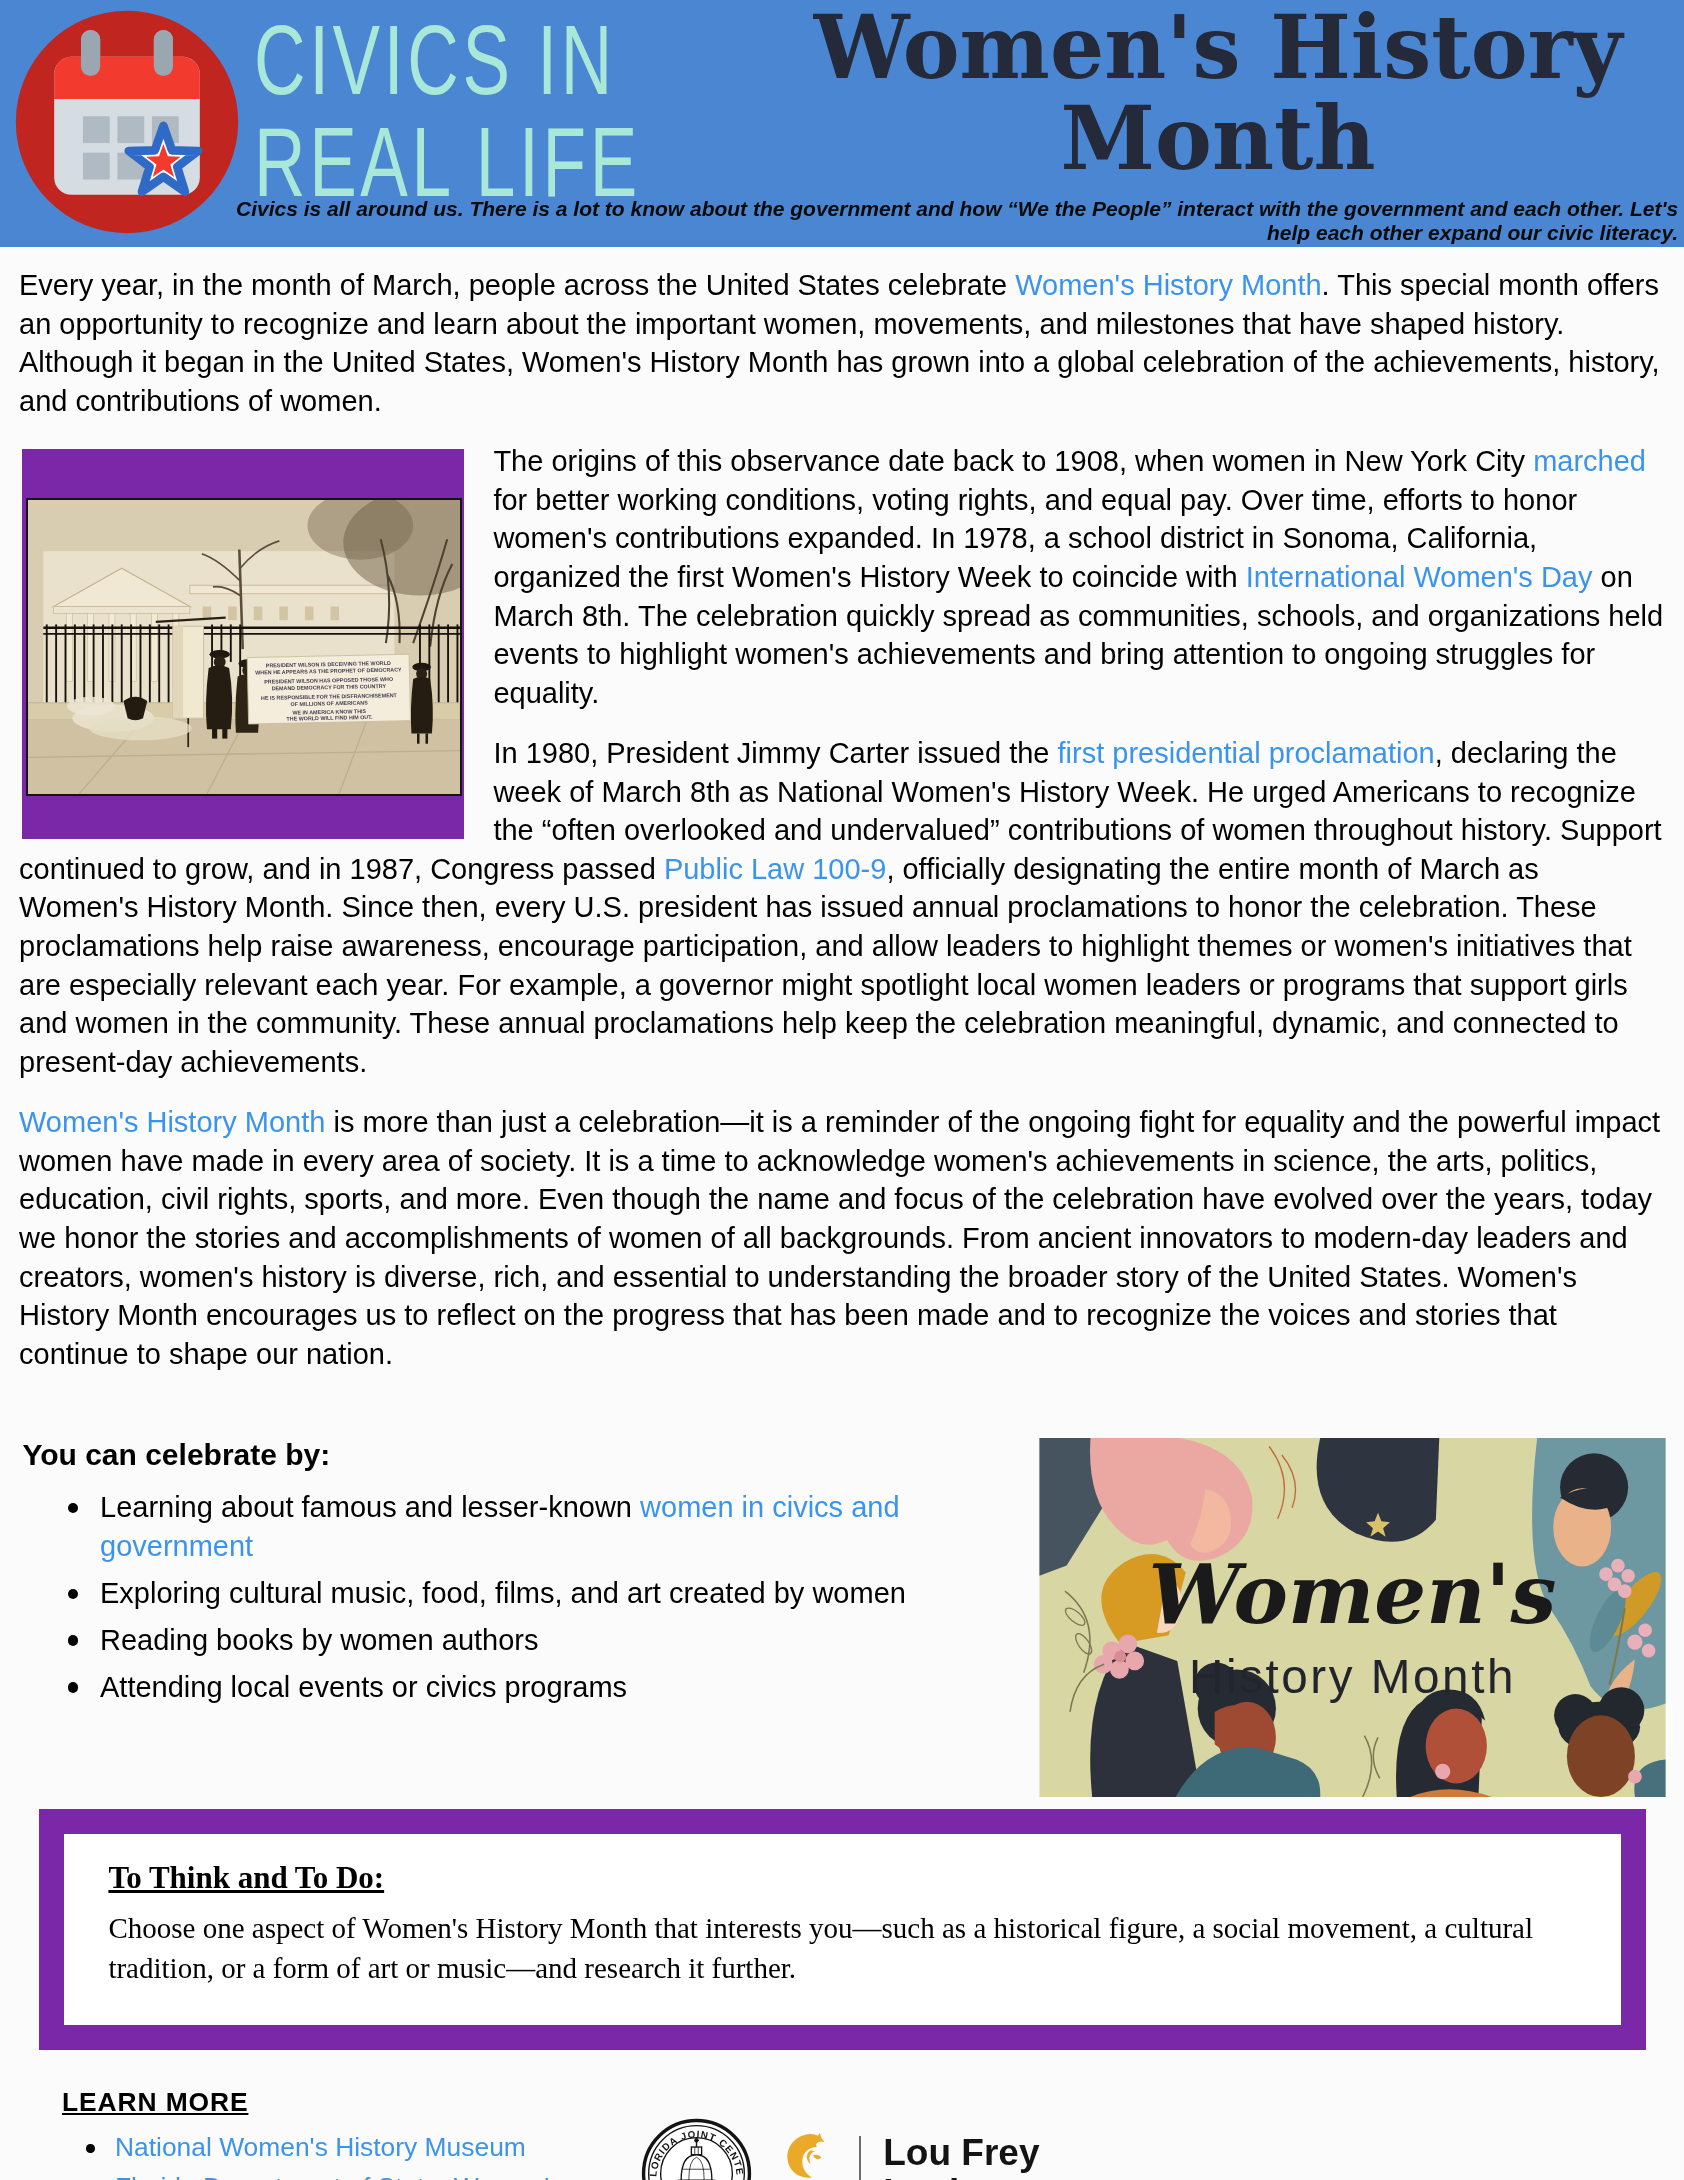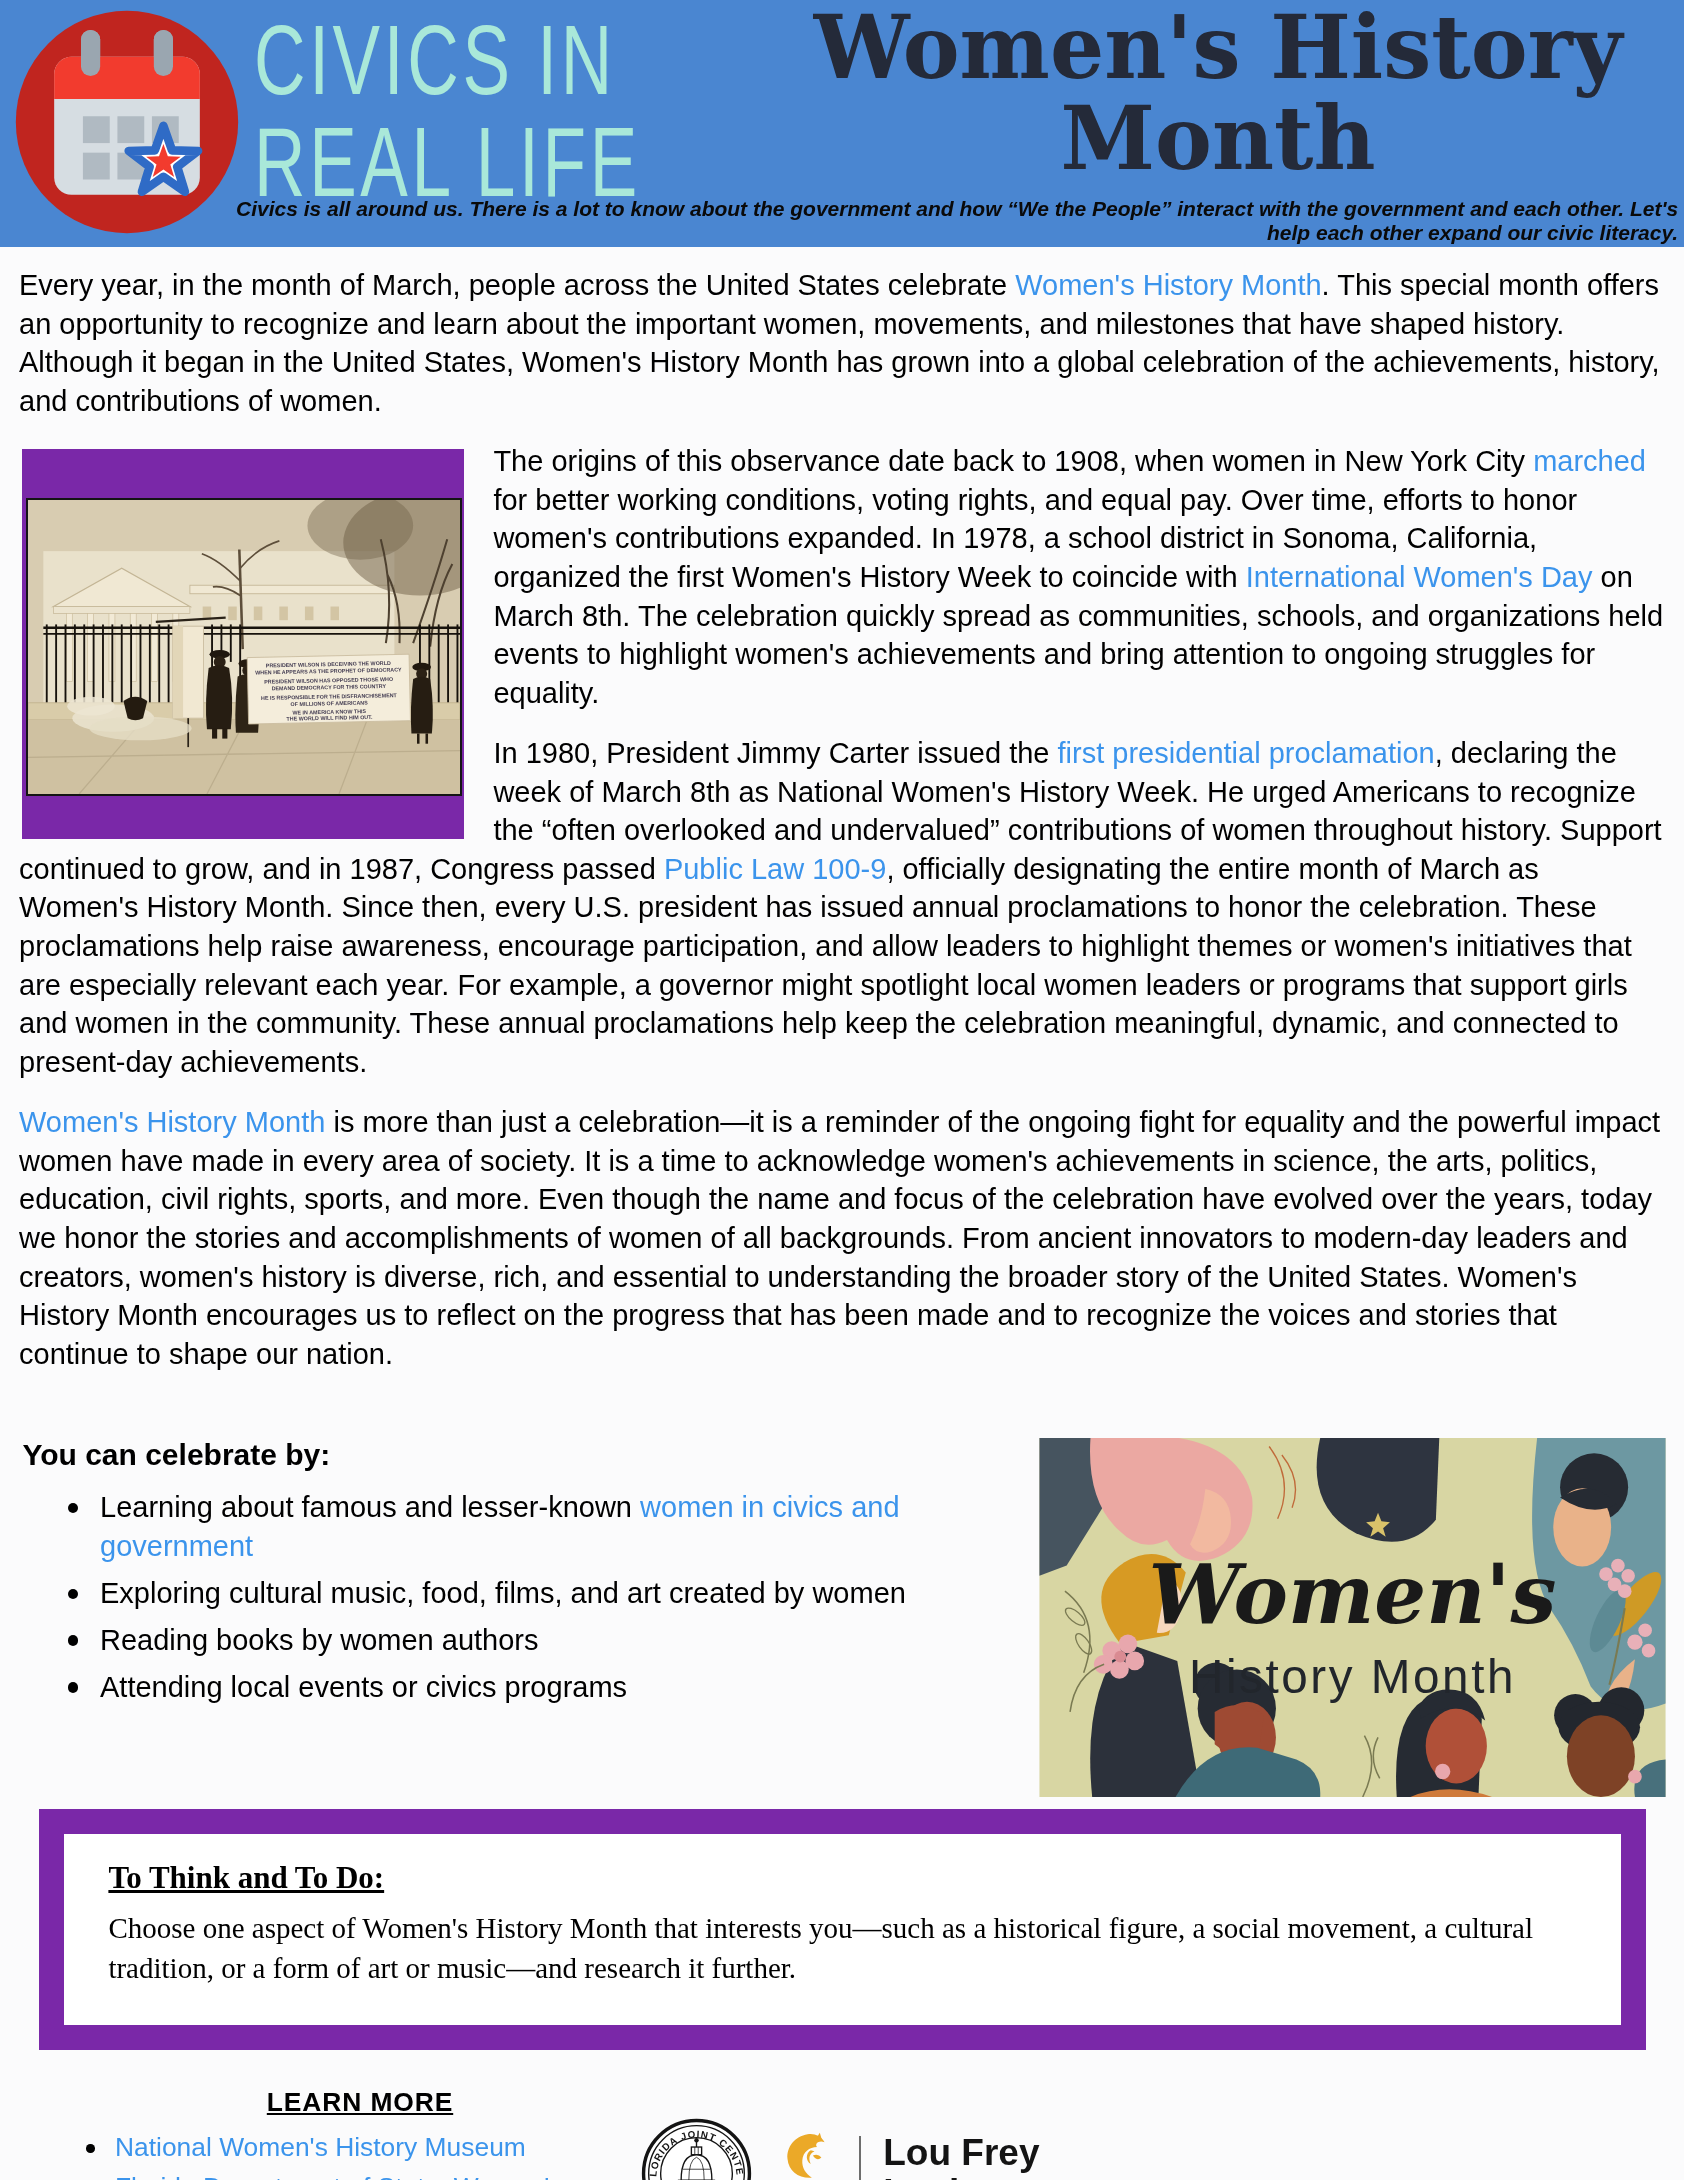--- a/index.html
+++ b/index.html
@@ -58,21 +58,21 @@
   .think-box{
     clear:both;margin:49px 20.4px 0 20.4px;background:#fff;
     border:25px solid #7a28a8;padding:25.6px 44px 37px 44px;font-family:Liberation Serif, serif;
   }
   .think-box h3{font-size:31px;font-weight:700;text-decoration:underline;margin:0 0 12px 0;}
   .think-box p{font-size:29px;line-height:1.38;margin:0;}
 
   
   footer{position:relative;margin-top:37px;height:204px;}
   .learn-more{margin-left:43px;width:596px;}
-  .learn-more h4{font-size:26.4px;font-weight:700;text-decoration:underline;margin:0 0 13.6px 0;letter-spacing:0.9px;text-align:center;}
+  .learn-more h4{font-size:26.4px;font-weight:700;text-decoration:underline;margin:0 0 13.6px 0;letter-spacing:0.9px;}
   .lm-list{list-style:none;margin:0 0 0 19px;padding:0;}
   .lm-list li{position:relative;font-size:26.4px;line-height:1.27;padding-left:34px;margin:6px 0;max-width:528px;}
   .lm-list li::before{
     content:"";position:absolute;left:5.1px;top:12.8px;width:8.5px;height:8.5px;border-radius:50%;background:#000;
   }
   .lm-list .link{color:#3b94ec;}
   .logos{position:absolute;left:622px;top:31px;display:flex;align-items:center;gap:22px;}
   .seal{width:111px;height:111px;}
   .seal svg{display:block;width:100%;height:100%;}
   .ucf-block{display:flex;flex-direction:column;align-items:center;gap:1.7px;}

